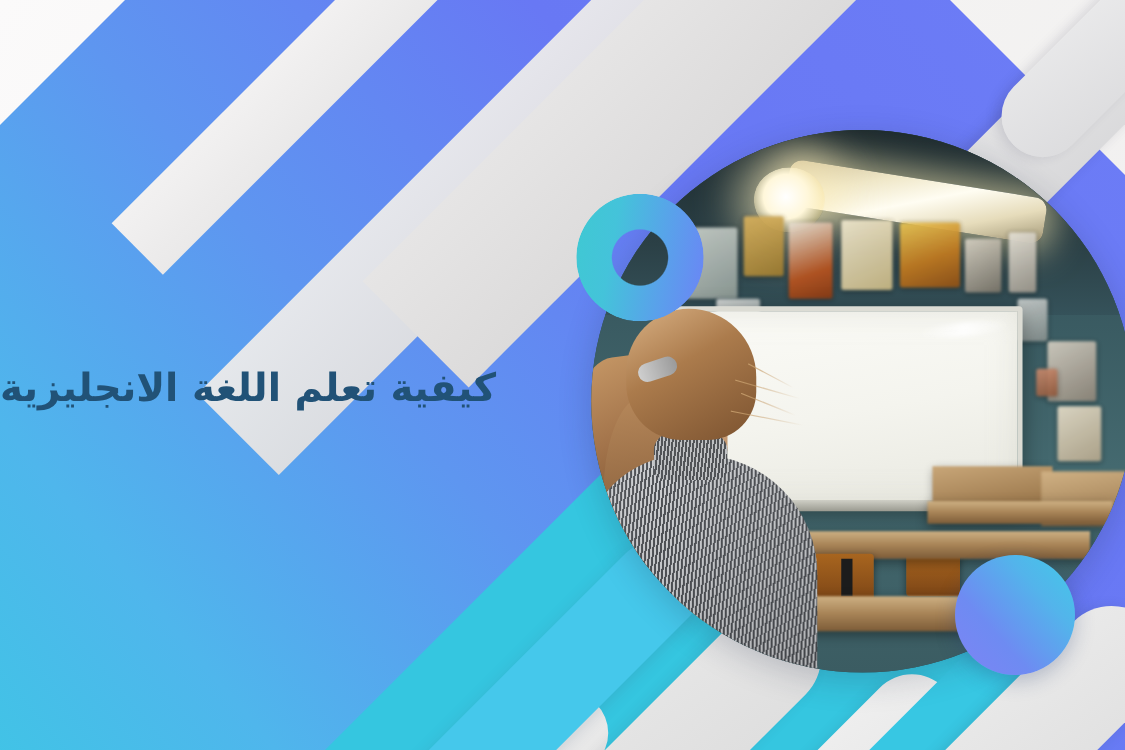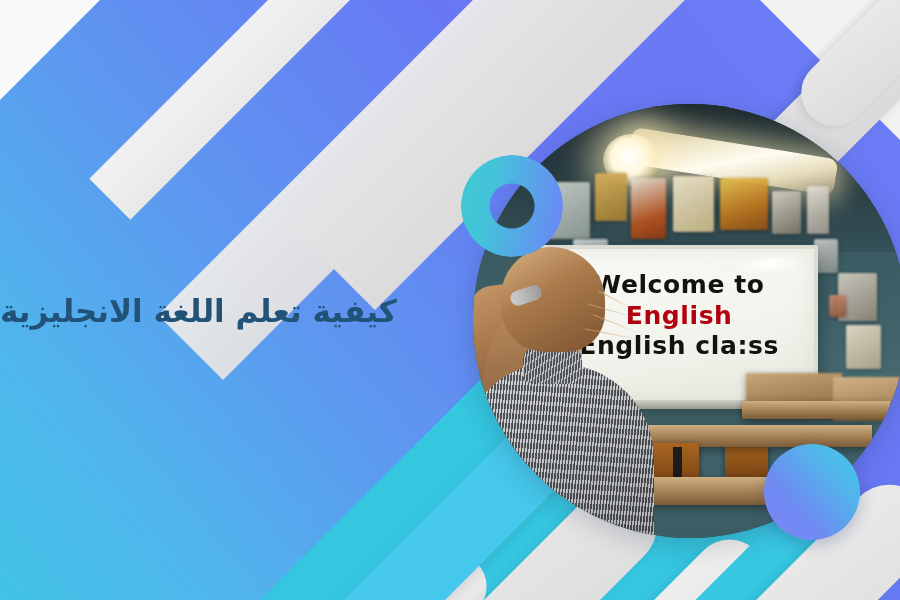--- a/index.html
+++ b/index.html
@@ -392,25 +392,20 @@
       <div class="poster p7"></div>
       <div class="poster p8"></div>
       <div class="poster p9"></div>
       <div class="poster p10"></div>
       <div class="poster p11"></div>
       <div class="poster p12"></div>
       <div class="poster p13"></div>
 
       <div class="whiteboard">
         <div class="wb-glare"></div>
-        <div class="wb-text">
-          <div class="wb-line wb-l1">Welcome to</div>
-          <div class="wb-line wb-l2">English</div>
-          <div class="wb-line wb-l3">English cla:ss</div>
-        </div>
         <div class="wb-tray"></div>
       </div>
 
       <div class="box-prop"></div>
       <div class="box-prop2"></div>
       <div class="desk d3"></div>
       <div class="chair c3"></div>
       <div class="desk d1"></div>
       <div class="chair c1"></div>
       <div class="chair c2"></div>

